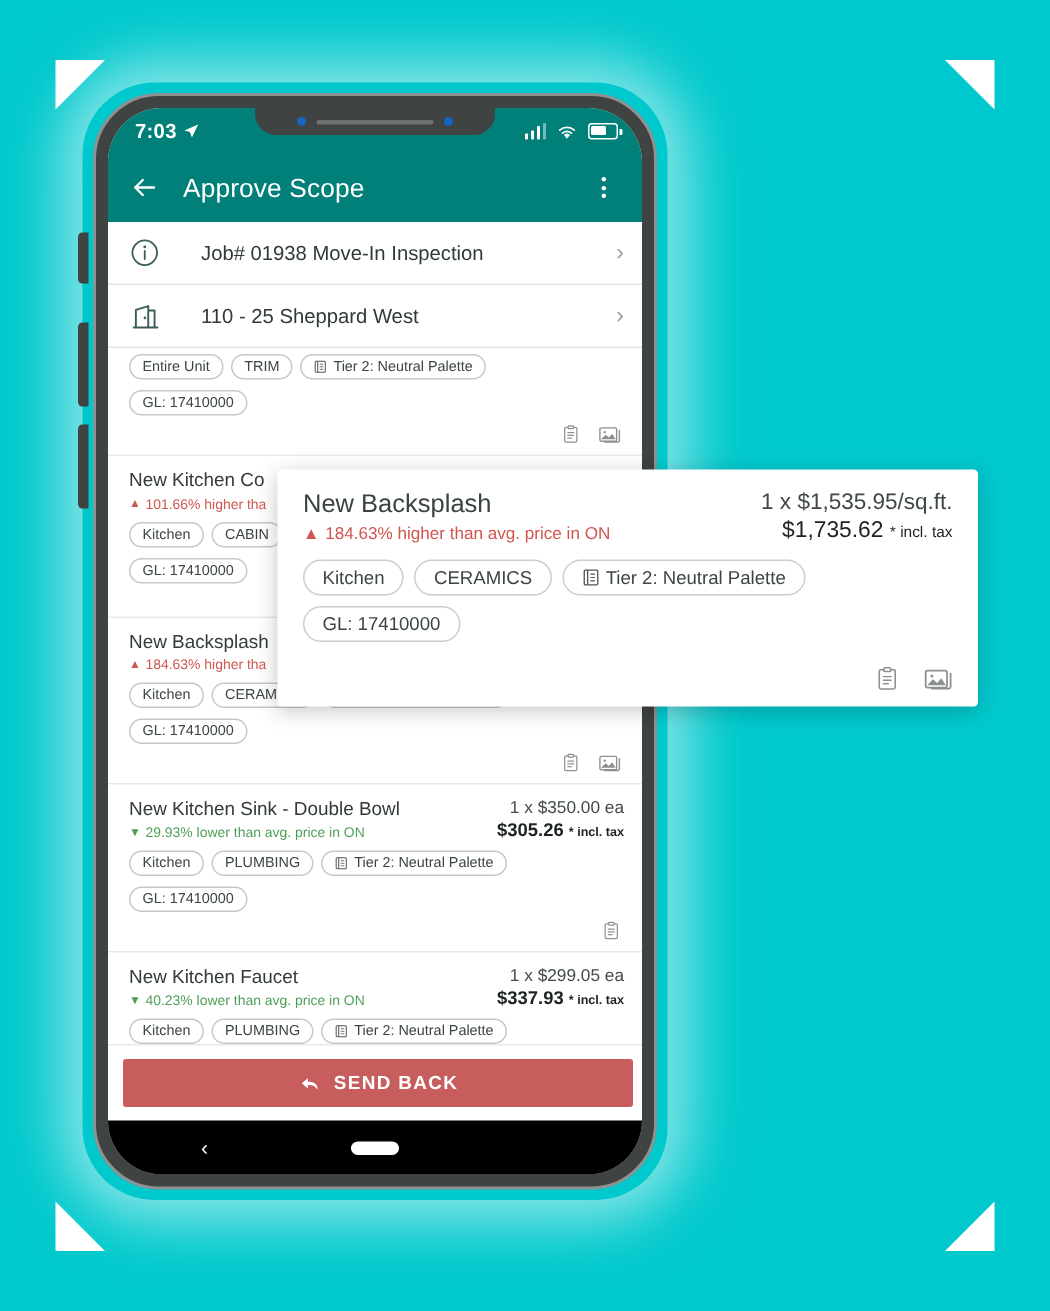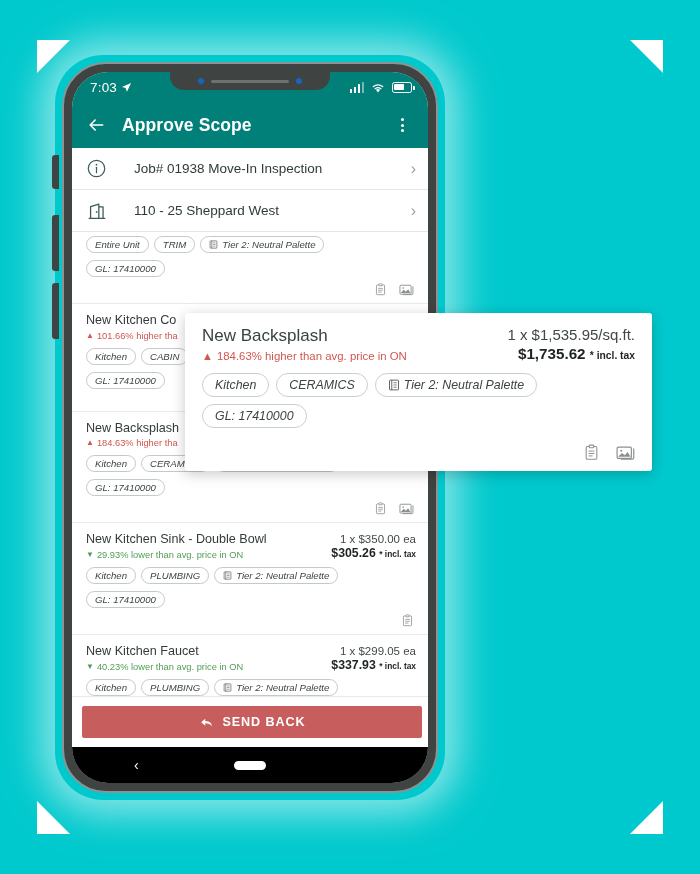--- a/index.html
+++ b/index.html
@@ -56,21 +56,21 @@
     position: absolute; inset: 0;
     background: #ffffff;
     display: flex; flex-direction: column;
   }
 
   
   .statusbar {
     height: 30px; background: #008078;
     color: #fff; display: flex; align-items: center;
     padding: 0 16px 0 18px; flex: none;
-    font-size: 13.5px; font-weight: normal; position: relative;
+    font-size: 13.5px; font-weight: bold; position: relative;
   }
   .status-time { display: flex; align-items: center; gap: 4px; letter-spacing: .2px; }
   .status-right { margin-left: auto; display: flex; align-items: flex-end; gap: 7px; }
   .sig { display: flex; align-items: flex-end; gap: 1.5px; height: 11px; }
   .sig i { width: 2.5px; background: #fff; display: block; border-radius: .5px; }
   .sig i:nth-child(1){height:4px}.sig i:nth-child(2){height:6px}
   .sig i:nth-child(3){height:8.5px}.sig i:nth-child(4){height:11px;background:rgba(255,255,255,.45)}
   .batt { width: 20px; height: 11px; border: 1.5px solid #fff; border-radius: 2.5px;
           position: relative; padding: 1.2px; }
   .batt::after { content:""; position:absolute; right:-3.5px; top:3px; width:2px;
@@ -87,21 +87,21 @@
   }
   .cam { width: 6px; height: 6px; border-radius: 50%; background: #1565c0; flex: none; }
   .speaker { width: 78px; height: 3px; border-radius: 2px; background: #6d7271; }
 
   
   .appbar {
     height: 46px; background: #008078; color: #fff;
     display: flex; align-items: center; padding: 0 14px 0 12px;
     flex: none; gap: 14px;
   }
-  .appbar-title { font-size: 17.5px; font-weight: bold; letter-spacing: .1px; }
+  .appbar-title { font-size: 17.5px; font-weight: normal; letter-spacing: .1px; }
   .icon-btn { display: flex; align-items: center; justify-content: center;
               width: 24px; height: 24px; flex: none; }
   .kebab { display: flex; flex-direction: column; gap: 2.5px; align-items: center; }
   .kebab i { width: 3px; height: 3px; border-radius: 50%; background: #fff; display: block; }
 
   
   .hrow {
     height: 42px; display: flex; align-items: center; gap: 8px;
     padding: 0 12px 0 14px; border-bottom: 1px solid #e4e6e6;
     background: #fff; flex: none;
@@ -118,21 +118,21 @@
   .item-left { flex: 1; min-width: 0; padding-right: 6px; }
   .item-name { font-size: 12.6px; color: #333b3a; line-height: 1.25; }
   .item-delta { font-size: 9.3px; margin-top: 2px; display: flex; align-items: center; gap: 3px; }
   .up { color: #d0564f; } .down { color: #4f9e57; }
   .arrow { font-size: 8px; line-height: 1; }
   .item-right { text-align: right; flex: none; padding-top: 1px; }
   .unit { font-size: 11.5px; color: #41494a; white-space: nowrap; }
   .total { font-size: 12.3px; font-weight: bold; color: #1d2322; white-space: nowrap; margin-top: 1px; }
   .total span { font-size: 8.4px; font-weight: bold; }
 
-  .chips { display: flex; flex-wrap: wrap; gap: 5px; margin-top: 7px; font-style: italic; }
+  .chips { display: flex; flex-wrap: wrap; gap: 5px; margin-top: 7px; }
   .chip {
     border: 1px solid #c3c9c9; border-radius: 11px;
     padding: 2px 8px; font-size: 9.6px; color: #3c4544;
     display: inline-flex; align-items: center; gap: 4px; white-space: nowrap;
     background: #fff;
   }
   .item-actions { display: flex; justify-content: flex-end; gap: 12px;
                   padding: 6px 2px 7px 0; min-height: 22px; }
 
   
@@ -148,21 +148,21 @@
     z-index: 40;
     display: flex; flex-direction: column;
   }
   .popup-top { display: flex; align-items: flex-start; }
   .popup-left { flex: 1; }
   .popup-name { font-size: 17px; color: #394342; line-height: 1.2; }
   .popup-delta { font-size: 11.4px; margin-top: 4px; display: flex; align-items: center; gap: 4px; }
   .popup-right { text-align: right; flex: none; }
   .popup-unit { font-size: 15px; color: #3f4847; white-space: nowrap; }
   .popup-total { font-size: 15.2px; font-weight: bold; color: #1c2322; white-space: nowrap; margin-top: 2px; }
-  .popup-total span { font-size: 10.3px; font-weight: bold; margin-top: 40px; }
+  .popup-total span { font-size: 10.3px; font-weight: normal; margin-top: 40px; }
   .popup .chips { margin-top: 11px; gap: 7px; }
   .popup .chip { font-size: 12.4px; padding: 4px 12px; border-radius: 14px; border-color: #c9cfcf; }
   .popup-actions { margin-top: auto; display: flex; justify-content: flex-end; gap: 16px; padding-bottom: 2px; }
 
   
   .actions {
     flex: none; background: #fff; padding: 8px 6px 9px 10px;
     display: flex; gap: 8px;
   }
   .btn {

